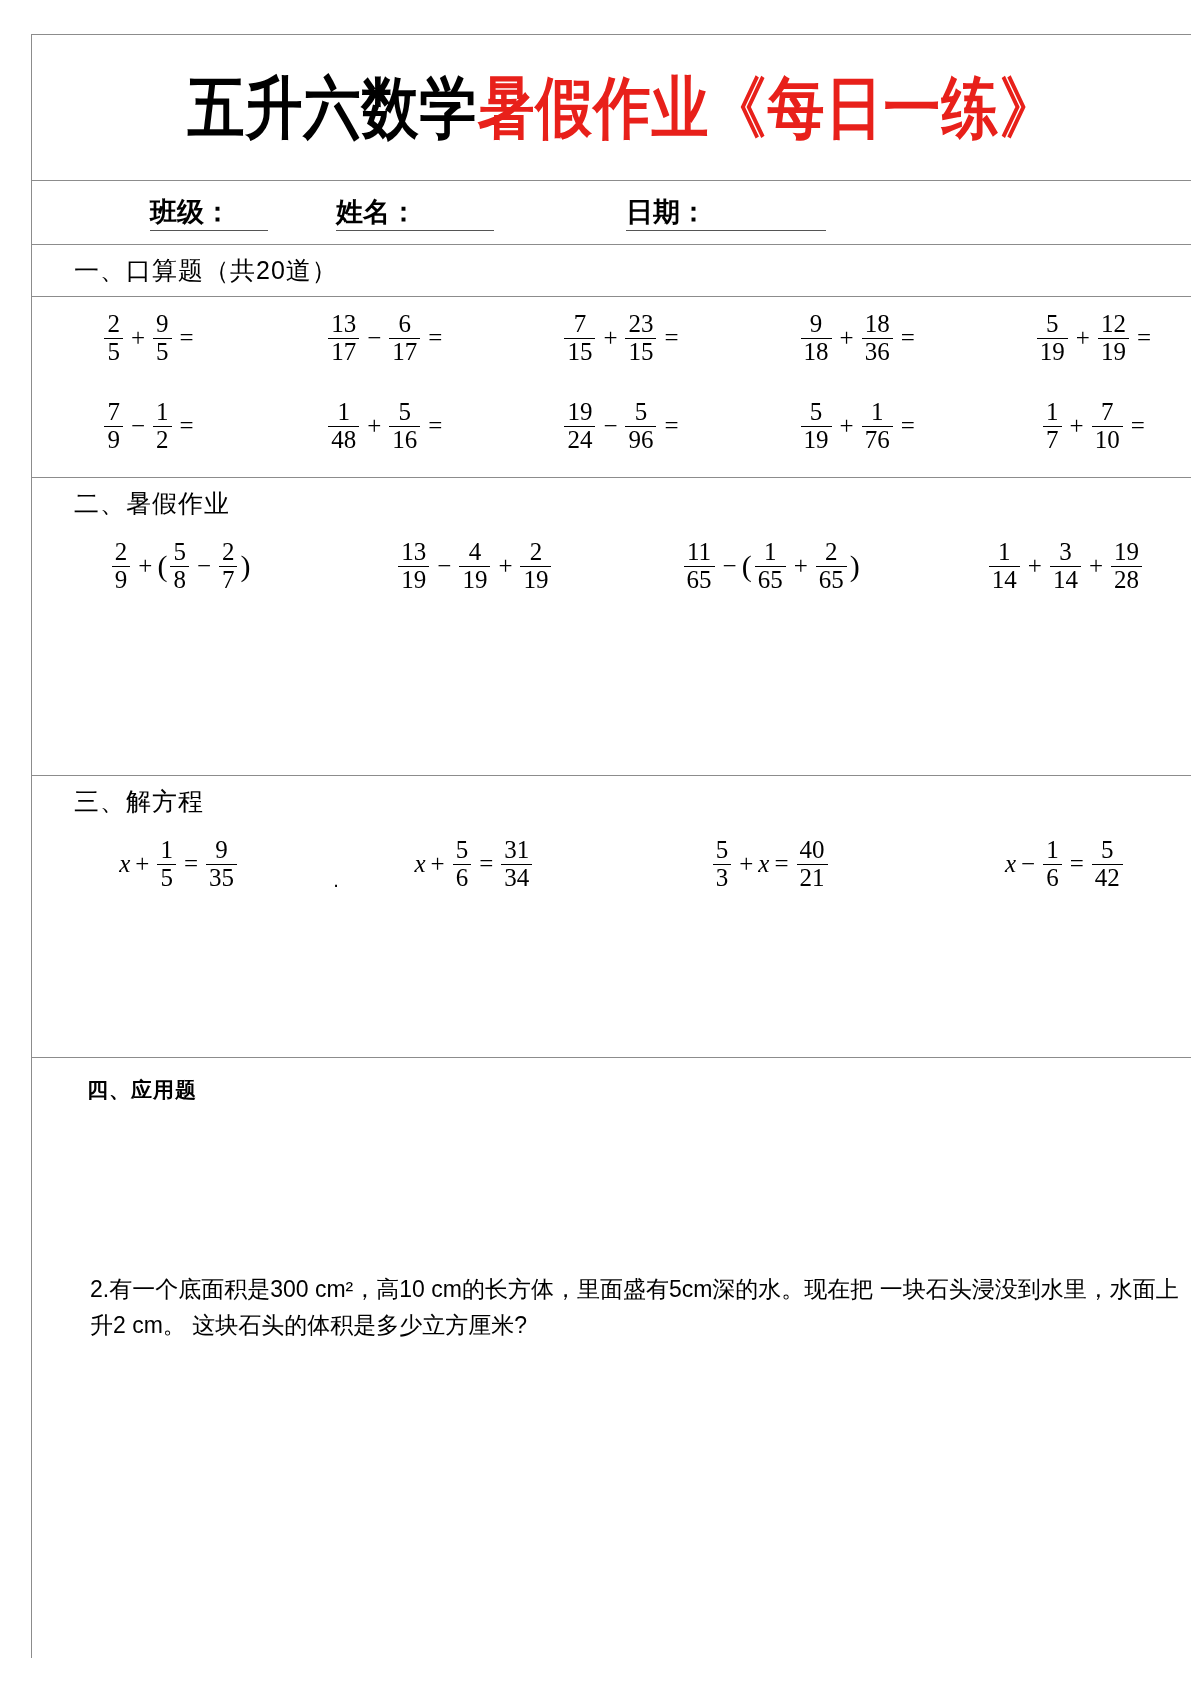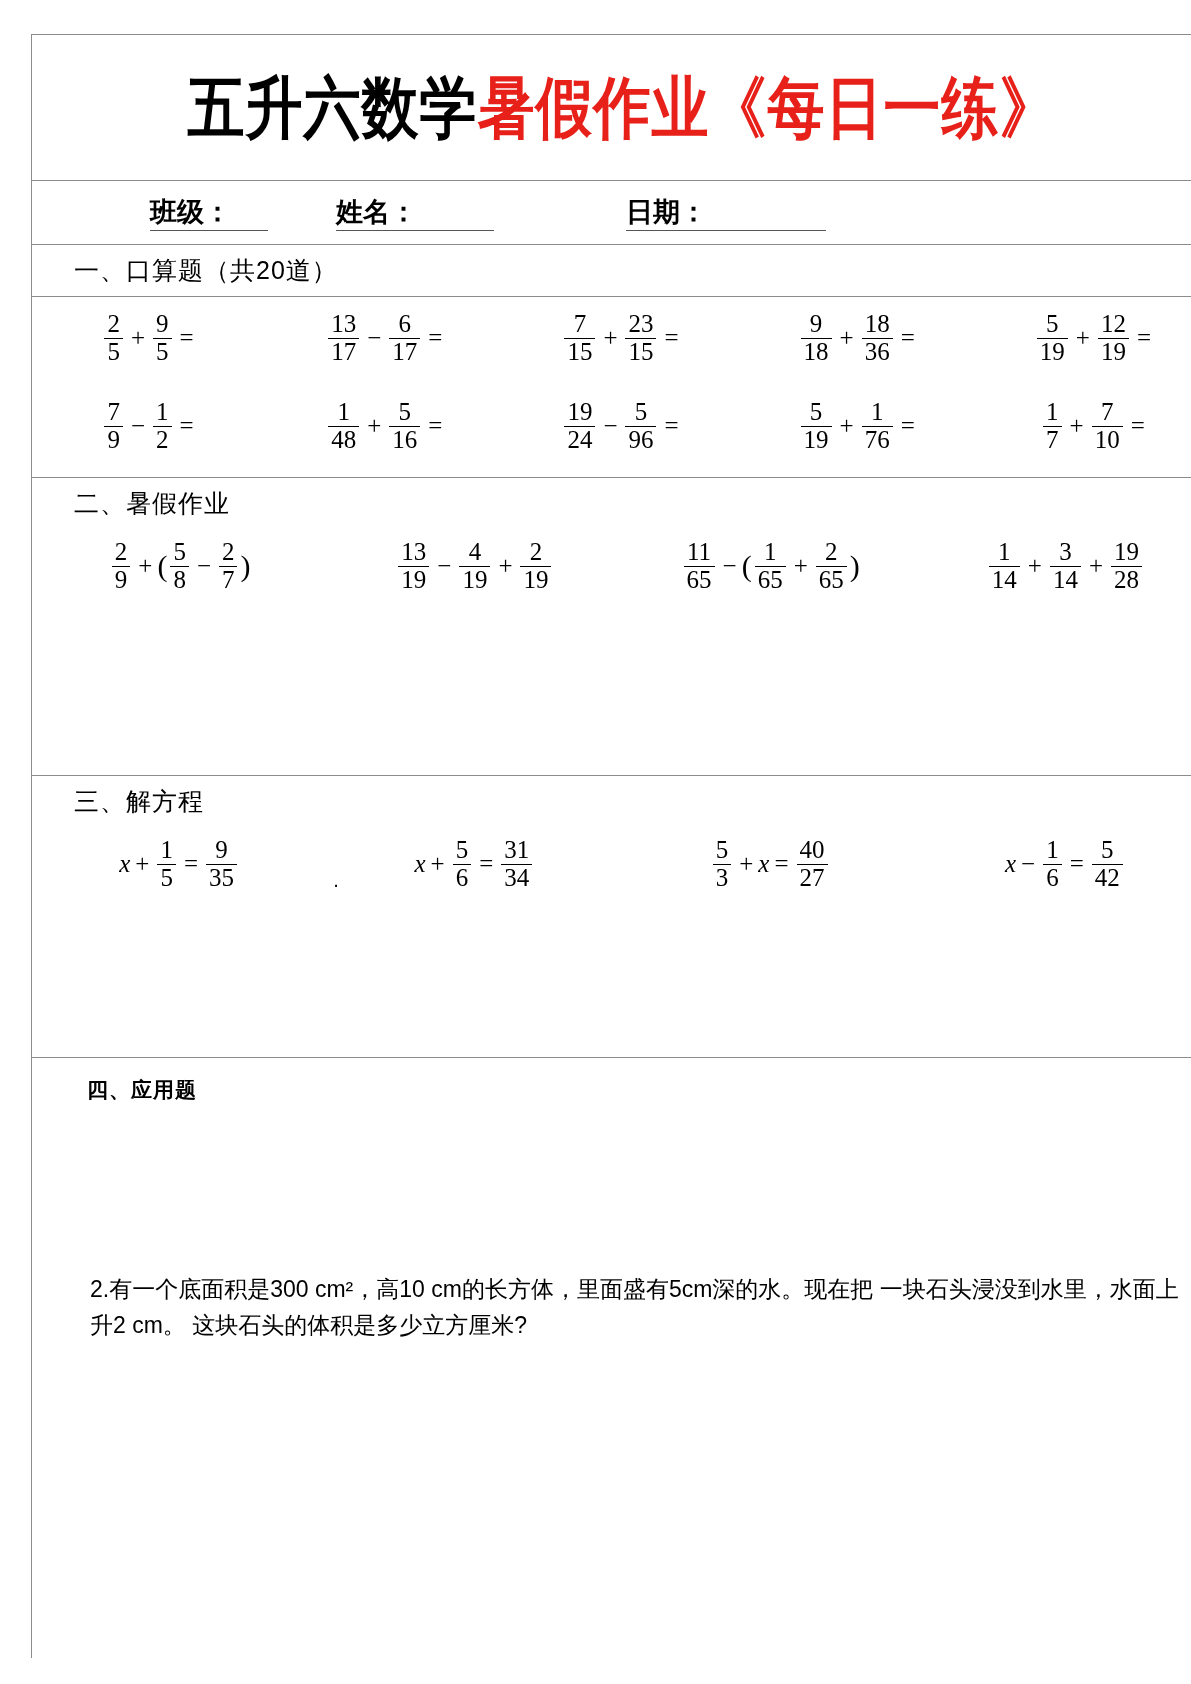--- a/index.html
+++ b/index.html
@@ -481,21 +481,21 @@
               <div class="expr">
                 <span class="frac">
                   <span class="num">5</span>
                   <span class="den">3</span>
                 </span>
                 <span class="op">+</span>
                 <span class="var">x</span>
                 <span class="op">=</span>
                 <span class="frac">
                   <span class="num">40</span>
-                  <span class="den">27</span>
+                  <span class="den">21</span>
                 </span>
               </div>
             </div>
             <div class="eq-cell">
               <div class="expr">
                 <span class="var">x</span>
                 <span class="op">−</span>
                 <span class="frac">
                   <span class="num">1</span>
                   <span class="den">6</span>

